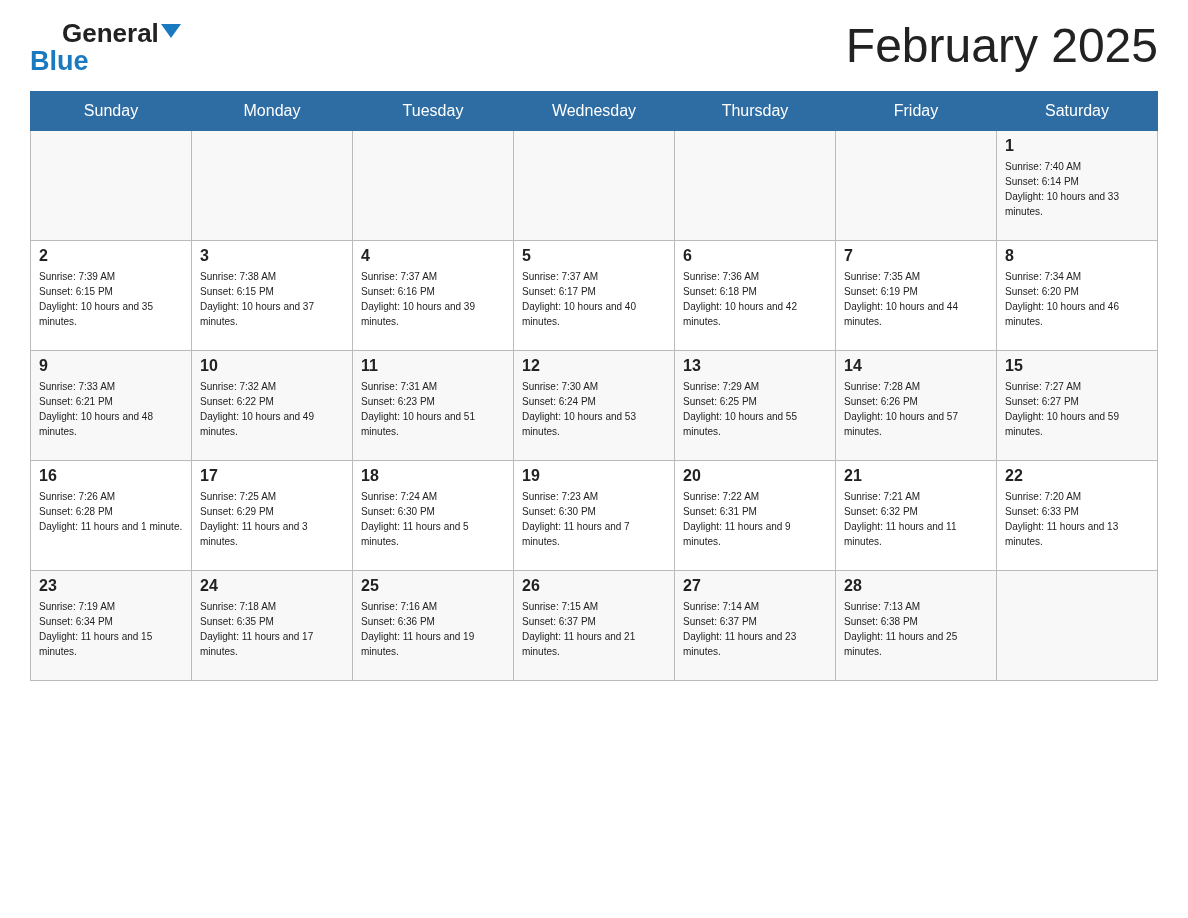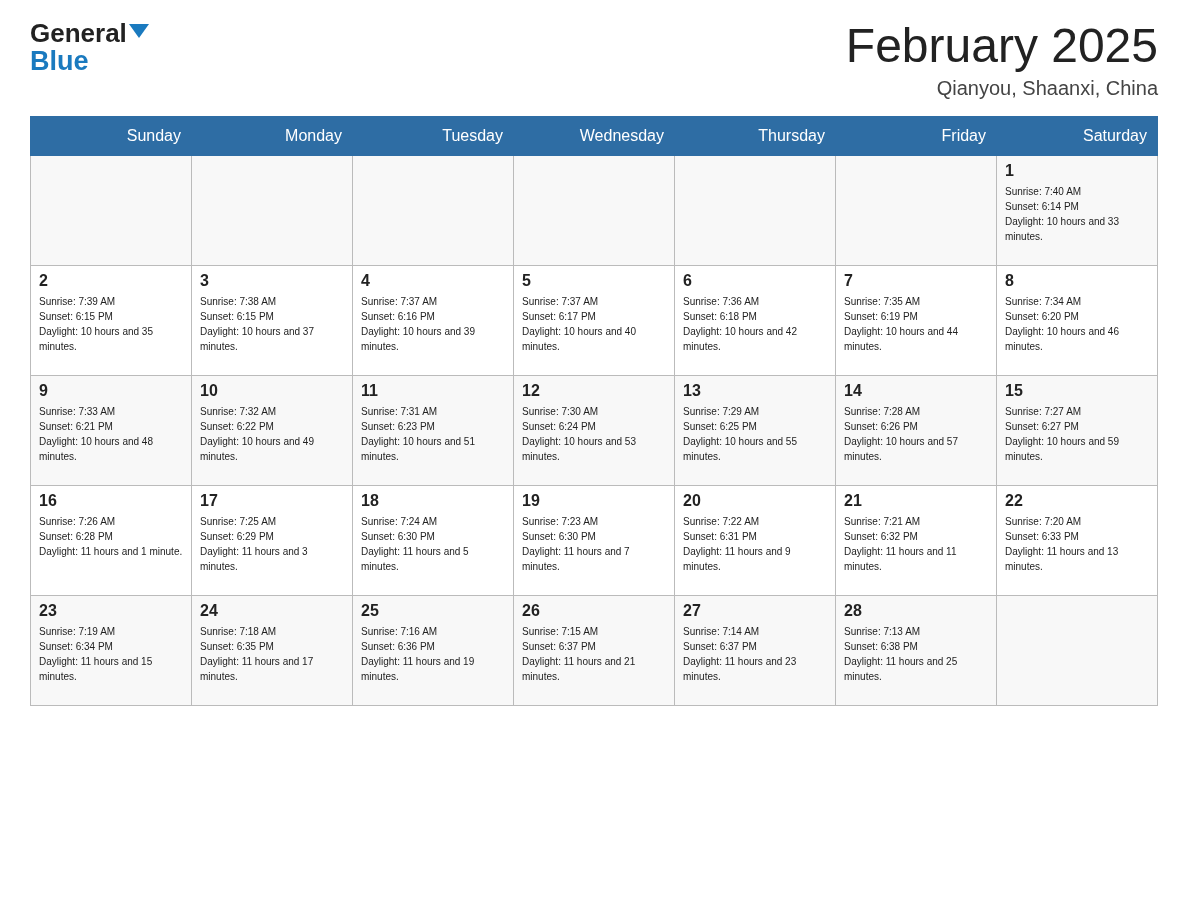--- a/index.html
+++ b/index.html
@@ -20,20 +20,21 @@
     .logo-area {
       display: flex;
       flex-direction: column;
       align-items: flex-start;
     }
     .logo-text {
       font-size: 26px;
       font-weight: bold;
       color: #222;
       line-height: 1;
+      margin-left: 32px;
     }
     .logo-arrow {
       display: inline-block;
       width: 0;
       height: 0;
       border-left: 10px solid transparent;
       border-right: 10px solid transparent;
       border-top: 14px solid #1a7abf;
       margin-left: 2px;
       vertical-align: middle;
@@ -63,21 +64,21 @@
       margin-top: 4px;
     }
     .calendar {
       width: 100%;
       border-collapse: collapse;
       border: 1px solid #bbb;
     }
     .calendar th {
       background-color: #2e6da4;
       color: #fff;
-      text-align: right;
+      text-align: center;
       padding: 10px 10px;
       font-size: 16px;
       font-weight: normal;
       border: 1px solid #2e6da4;
     }
     .calendar td {
       vertical-align: top;
       border: 1px solid #bbb;
       padding: 6px 8px;
       width: calc(100% / 7);
@@ -113,21 +114,20 @@
 
 <div class="header-area">
   <div class="logo-area">
     <div class="logo-text">
       General<span class="logo-arrow"></span>
     </div>
     <div class="logo-blue-line">Blue</div>
   </div>
   <div class="title-area">
     <h1>February 2025</h1>
-    <div class="subtitle">Qianyou, Shaanxi, China</div>
   </div>
 </div>
 
 <table class="calendar">
   <thead>
     <tr>
     <th>Sunday</th>
         <th>Monday</th>
         <th>Tuesday</th>
         <th>Wednesday</th>

